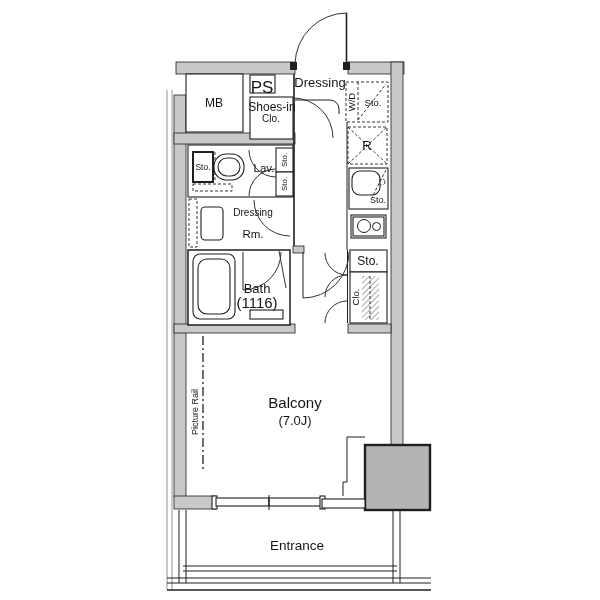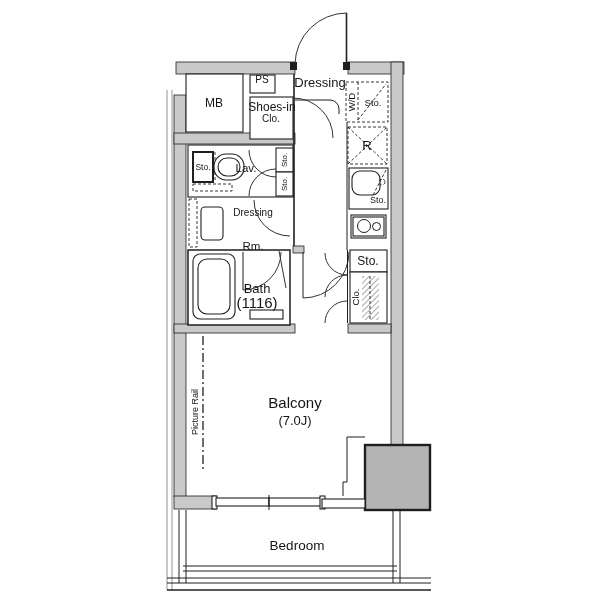--- a/index.html
+++ b/index.html
@@ -141,35 +141,35 @@
 
     <g>
       <path class="l" d="M179,510 V583 M186,510 V583 M393,510 V583 M400,510 V583"></path>
       <path class="l" d="M183,566 H397 M183,571 H397"></path>
       <path class="l" d="M167,578 H431 M167,583 H431"></path>
       <path class="l2" d="M167,590 H431"></path>
     </g>
   </svg>
 
   <div class="lbl" style="left:214px;top:103px;font-size:12px">MB</div>
-  <div class="lbl" style="left:262px;top:80px;font-size:10px">PS</div>
+  <div class="lbl" style="left:262px;top:88px;font-size:17px">PS</div>
   <div class="lbl" style="left:272px;top:107px;font-size:12px">Shoes-in</div>
   <div class="lbl" style="left:271px;top:119px;font-size:10px">Clo.</div>
   <div class="lbl" style="left:320px;top:83px;font-size:13px">Dressing</div>
   <div class="lbl v" style="left:352px;top:102px;font-size:9.5px">W/D</div>
   <div class="lbl" style="left:373px;top:103px;font-size:9.5px">Sto.</div>
   <div class="lbl" style="left:367px;top:146px;font-size:13px">R</div>
   <div class="lbl" style="left:203px;top:167px;font-size:8.5px">Sto.</div>
-  <div class="lbl" style="left:246px;top:168px;font-size:11.5px">Lav.</div>
+  <div class="lbl" style="left:264px;top:168px;font-size:11.5px">Lav.</div>
   <div class="lbl v" style="left:284.5px;top:160px;font-size:8px">Sto.</div>
   <div class="lbl v" style="left:284.5px;top:184px;font-size:8px">Sto.</div>
   <div class="lbl" style="left:253px;top:213px;font-size:10px">Dressing</div>
-  <div class="lbl" style="left:253px;top:246px;font-size:11.5px">Rm.</div>
+  <div class="lbl" style="left:253px;top:234px;font-size:11.5px">Rm.</div>
   <div class="lbl" style="left:378px;top:201px;font-size:9px">Sto.</div>
   <div class="lbl" style="left:257px;top:289px;font-size:13px">Bath</div>
   <div class="lbl" style="left:257px;top:303px;font-size:15px">(1116)</div>
   <div class="lbl" style="left:368px;top:261px;font-size:12px">Sto.</div>
   <div class="lbl v" style="left:356px;top:297px;font-size:9.5px">Clo.</div>
   <div class="lbl" style="left:295px;top:403px;font-size:15px">Balcony</div>
   <div class="lbl" style="left:295px;top:421px;font-size:13px">(7.0J)</div>
   <div class="lbl v" style="left:196px;top:412px;font-size:9px">Picture Rail</div>
-  <div class="lbl" style="left:297px;top:546px;font-size:13.5px">Bedroom</div>
+  <div class="lbl" style="left:297px;top:546px;font-size:13.5px">Entrance</div>
 </div>
 
 </body></html>

